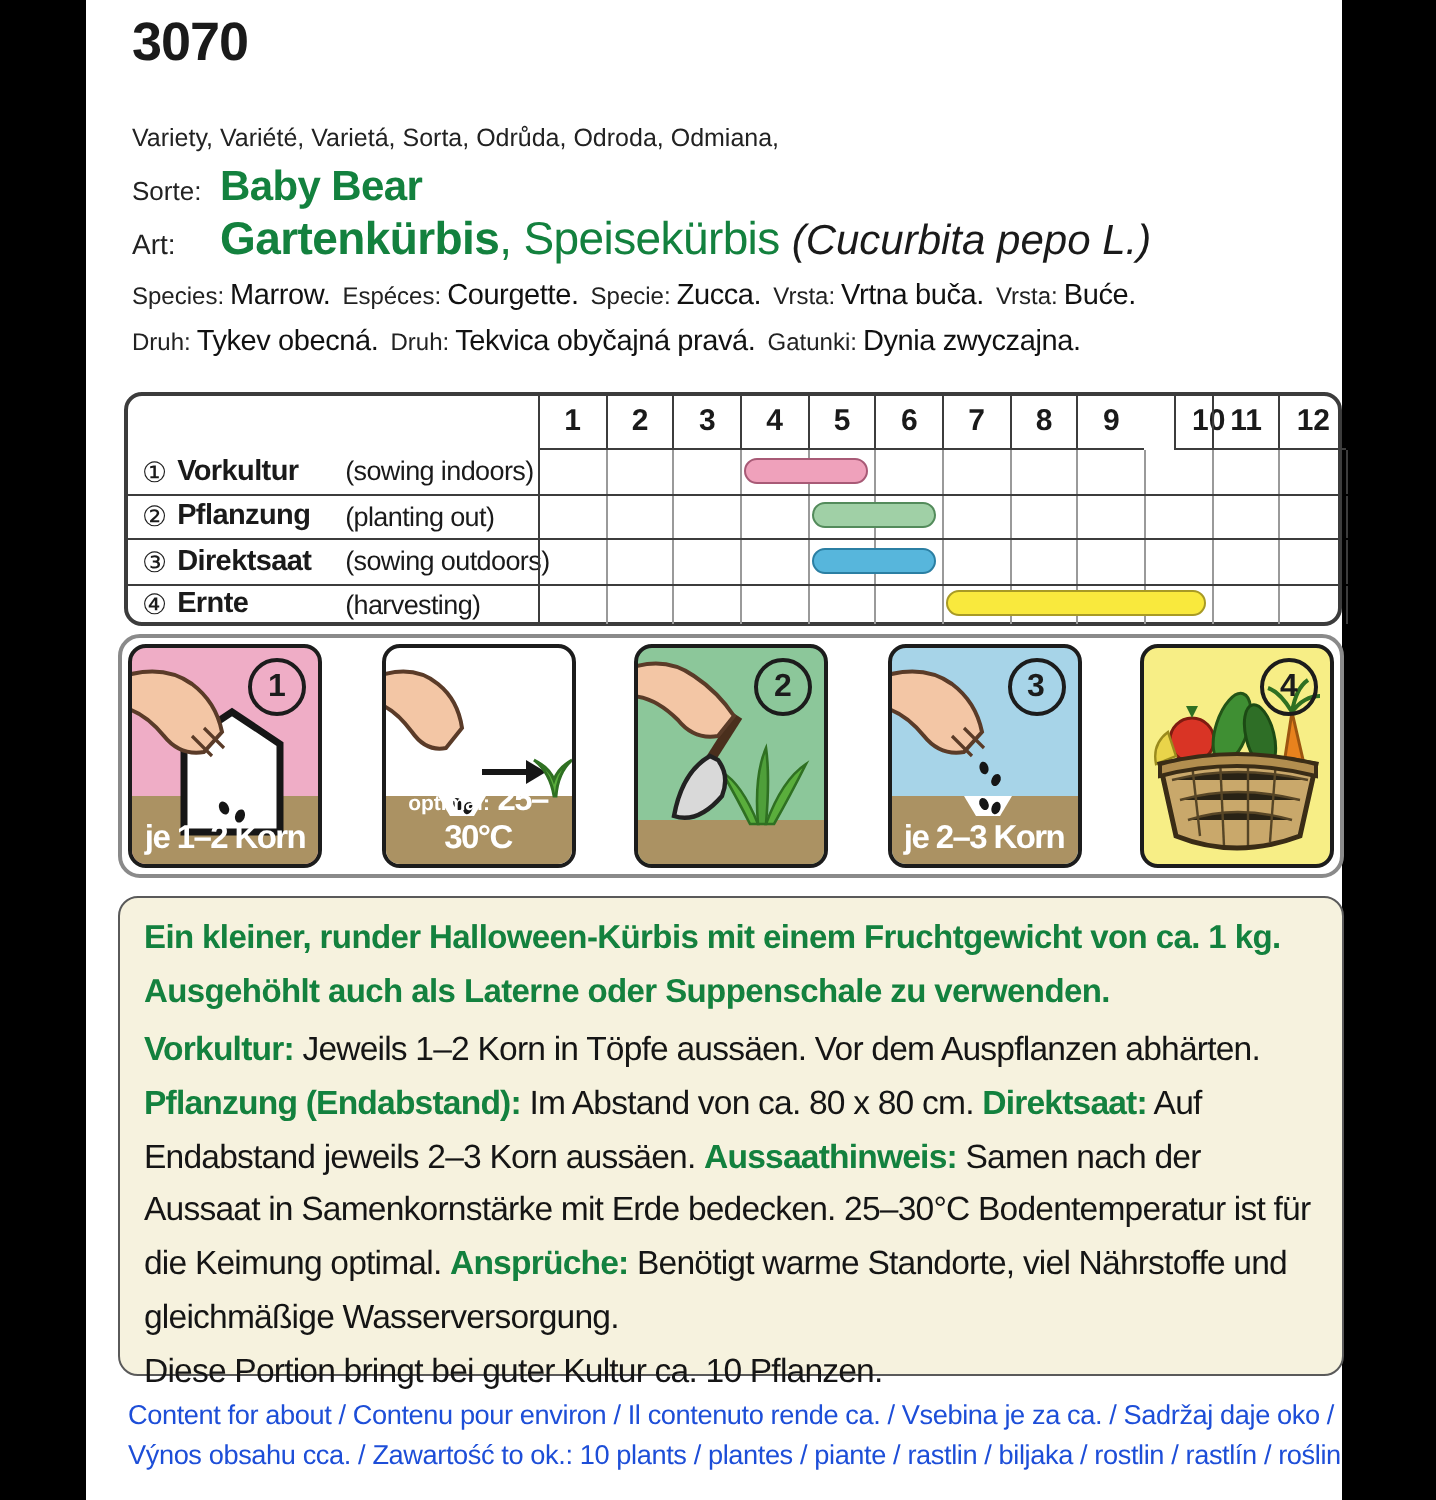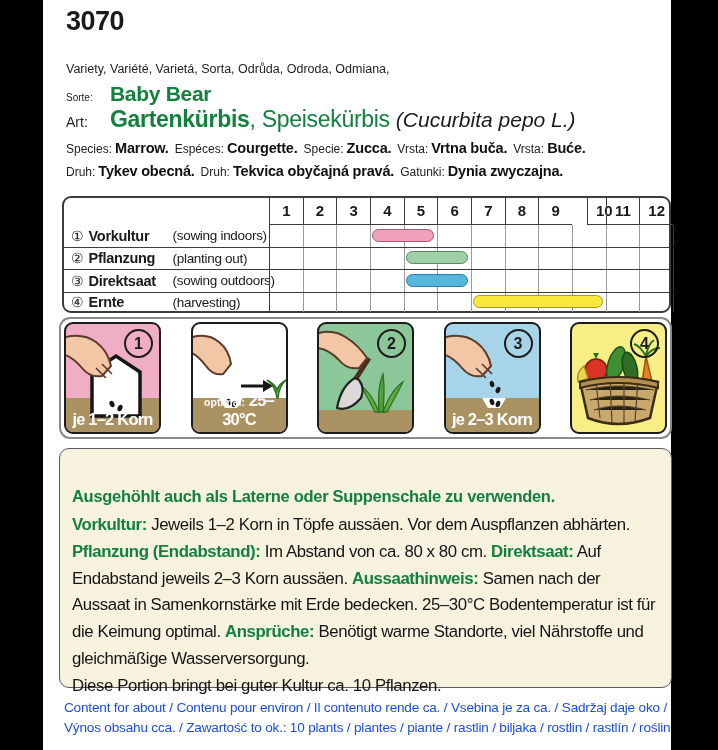--- a/index.html
+++ b/index.html
@@ -7,34 +7,34 @@
           font-family:"Liberation Sans", sans-serif;color:#1a1a1a;}
   .band{position:absolute;top:0;height:750px;background:#000;}
   .band.left{left:0;width:43px;}
   .band.right{left:671px;width:47px;}
 
   .code{position:absolute;left:66px;top:6px;font-size:27px;font-weight:bold;letter-spacing:-0.5px;}
 
   .variety-line{position:absolute;left:66px;top:62px;font-size:12.5px;color:#222;text-align:center;}
 
   .sorte-row{position:absolute;left:66px;top:82px;}
-  .sorte-row .lbl{font-size:10px;color:#222;display:inline-block;width:44px;}
+  .sorte-row .lbl{font-size:13px;color:#222;display:inline-block;width:44px;}
   .sorte-val{font-size:21px;font-weight:bold;color:#13813e;letter-spacing:-0.3px;}
 
   .art-row{position:absolute;left:66px;top:106px;white-space:nowrap;}
   .art-row .lbl{font-size:14px;color:#222;display:inline-block;width:44px;}
   .art-bold{font-size:23px;font-weight:bold;color:#13813e;letter-spacing:-0.3px;}
   .art-reg{font-size:23px;color:#13813e;letter-spacing:-0.3px;}
   .art-latin{font-size:21px;font-style:italic;color:#1a1a1a;margin-left:6px;}
 
   .lang-line{position:absolute;left:66px;white-space:nowrap;}
   .lang-line.l1{top:139px;}
   .lang-line.l2{top:162px;}
   .lang-line .sm{font-size:12px;color:#222;margin-right:3px;}
-  .lang-line .bd{font-size:14.5px;font-weight:bold;color:#111;margin-right:6px;letter-spacing:-0.2px;}
+  .lang-line .bd{font-size:14.5px;font-weight:normal;color:#111;margin-right:6px;letter-spacing:-0.2px;}
 
   
   .calendar{position:absolute;left:62px;top:196px;width:609px;height:117px;
             border:2px solid #3c3c3c;border-radius:9px;background:#fff;box-sizing:border-box;}
   .cal-hdr{position:absolute;left:0;top:0;height:27px;width:100%;}
   .cal-hdr .mcell{position:absolute;top:0;height:27px;width:33.67px;border-left:1.5px solid #3c3c3c;
                   border-bottom:1.5px solid #3c3c3c;box-sizing:border-box;
                   font-size:15px;font-weight:bold;text-align:center;line-height:26px;}
   .cal-row{position:absolute;left:0;width:100%;height:22.5px;border-bottom:1.5px solid #3c3c3c;box-sizing:border-box;}
   .cal-row:last-child{border-bottom:none;}
@@ -281,21 +281,21 @@
             <line x1="66" y1="56" x2="63" y2="97"></line>
         </g>
         <path d="M8,58 Q46,48 86,58 L86,64 Q46,54 8,64 Z" fill="#b28e4f" stroke="#3a2c16" stroke-width="2"></path>
       </svg>
       <div class="tile-num">4</div>
     </div>
   </div>
 
   <div class="desc-box">
     <p class="desc-hl">
-      <br>
+      <span>Ein kleiner, runder Halloween-Kürbis mit einem Fruchtgewicht von ca. 1 kg.</span><br>
       <span>Ausgehöhlt auch als Laterne oder Suppenschale zu verwenden.</span>
     </p>
     <p class="desc-body"><span class="kw">Vorkultur:</span><span> Jeweils 1–2 Korn in Töpfe aussäen. Vor dem Auspflanzen abhärten. </span><span class="kw">Pflanzung (Endabstand):</span><span> Im Abstand von ca. 80 x 80 cm. </span><span class="kw">Direktsaat:</span><span> Auf Endabstand jeweils 2–3 Korn aussäen. </span><span class="kw">Aussaathinweis:</span><span> Samen nach der Aussaat in Samenkornstärke mit Erde bedecken. 25–30°C Bodentemperatur ist für die Keimung optimal. </span><span class="kw">Ansprüche:</span><span> Benötigt warme Standorte, viel Nährstoffe und gleichmäßige Wasserversorgung.</span><br><span>Diese Portion bringt bei guter Kultur ca. 10 Pflanzen.</span></p>
   </div>
 
   <div class="footer">
     <div>Content for about / Contenu pour environ / Il contenuto rende ca. / Vsebina je za ca. / Sadržaj daje oko /</div>
     <div>Výnos obsahu cca. / Zawartość to ok.:  10 plants / plantes / piante / rastlin / biljaka / rostlin / rastlín / roślin</div>
   </div>
 

